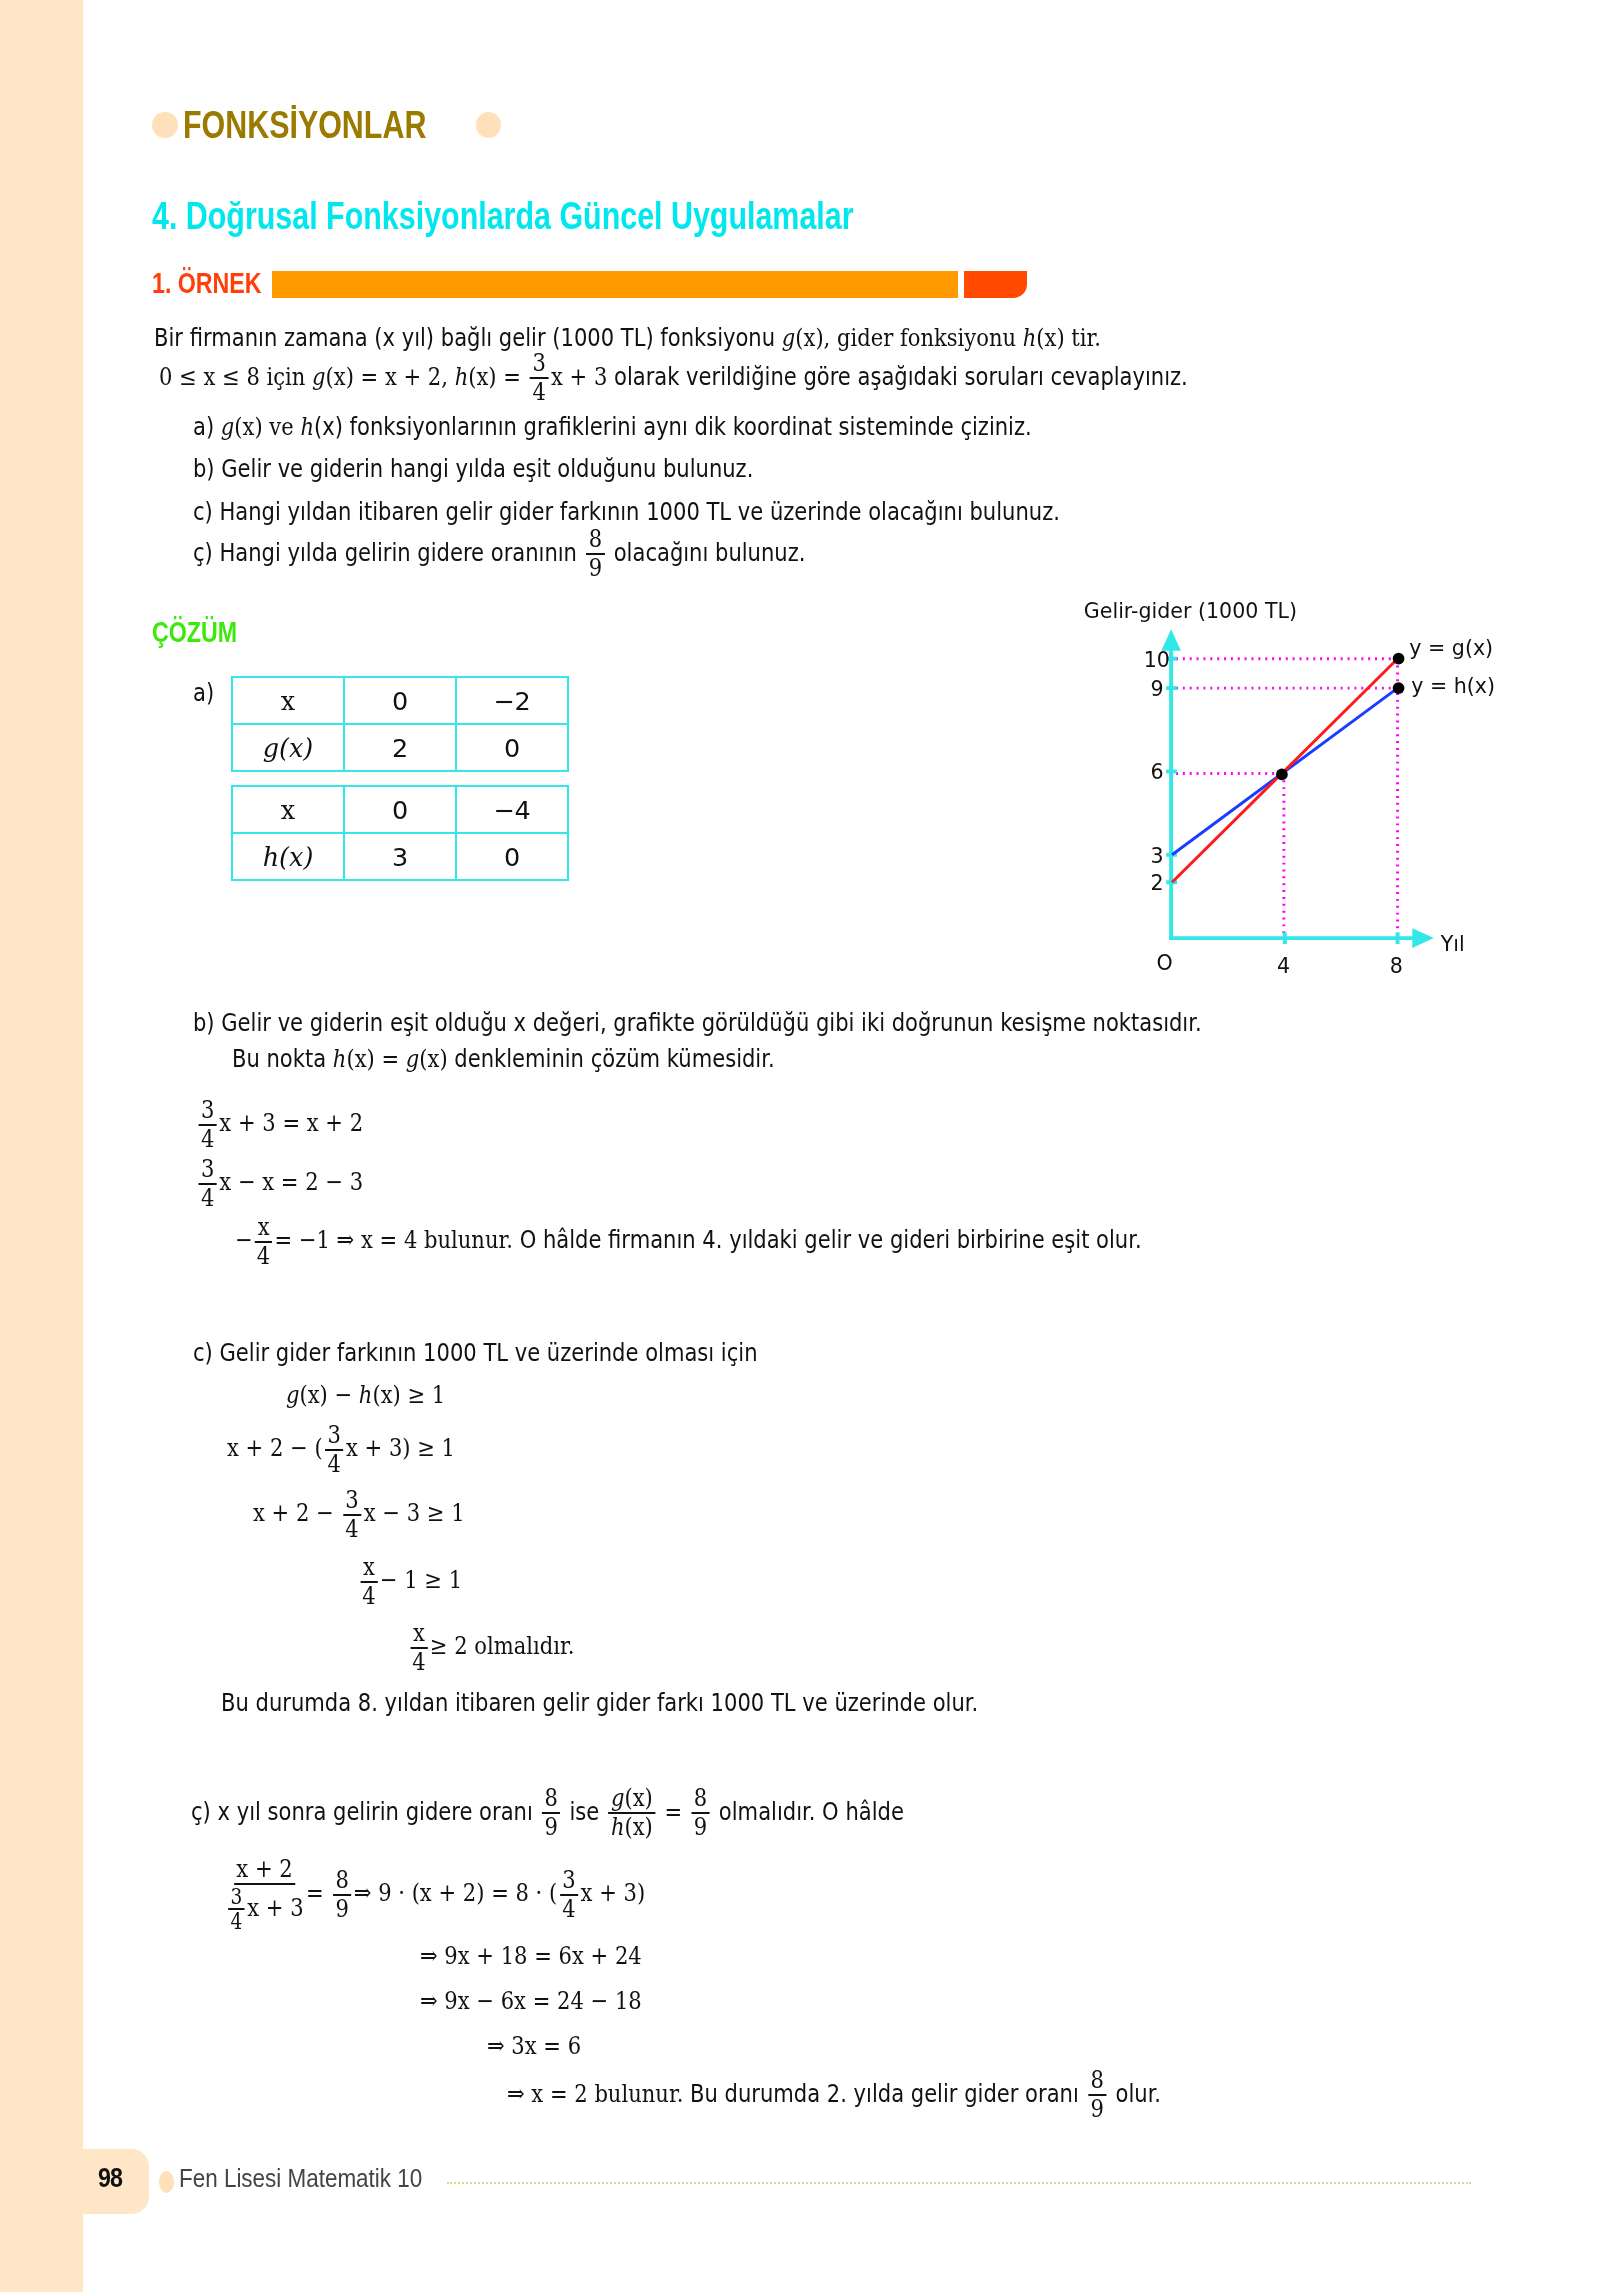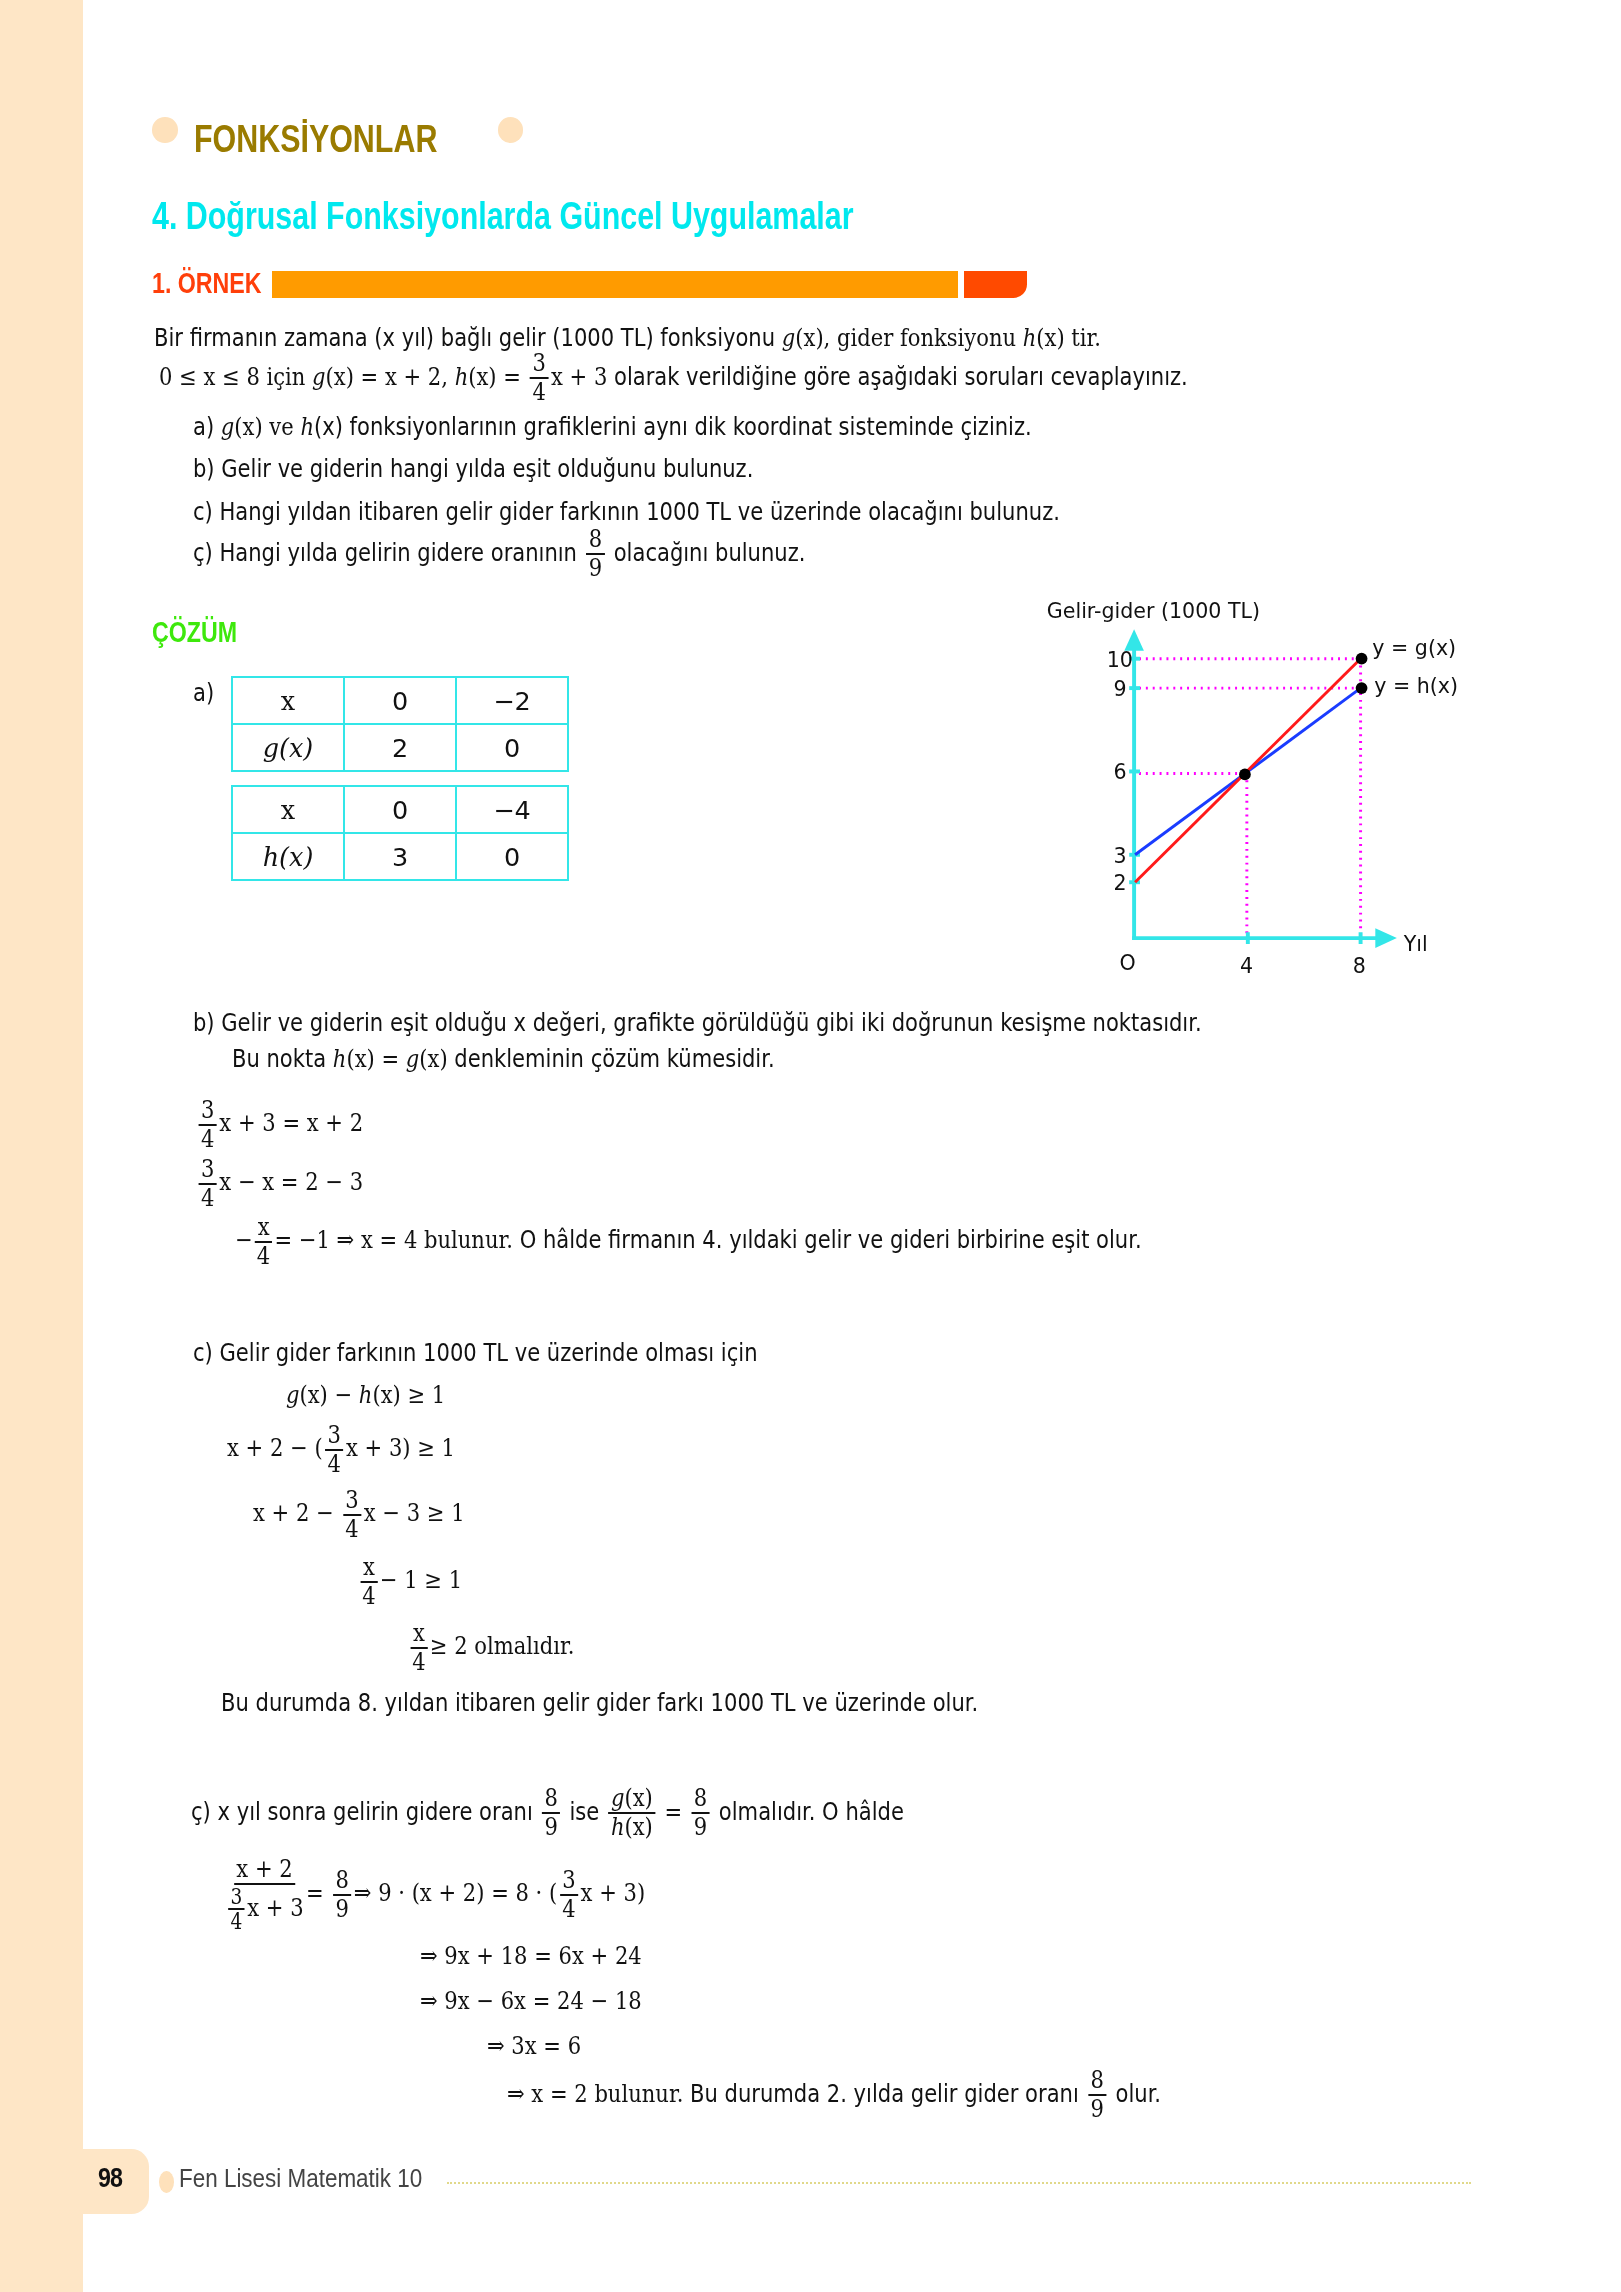--- a/index.html
+++ b/index.html
@@ -6,41 +6,41 @@
   body { width:1621px; height:2293px; position:relative; background:#ffffff; overflow:hidden;
          font-family:"DejaVu Sans", sans-serif; color:#111; }
   .sidebar { position:absolute; left:0; top:0; width:83px; height:2293px; background:#fee6c6; }
   .pagetab { position:absolute; left:59px; top:2149px; width:90px; height:65px; background:#fee6c6;
              border-radius:0 17.6px 17.6px 0; }
   .pagenum { position:absolute; left:98px; top:2162px; font:bold 27.4px "Liberation Sans", sans-serif; color:#111; letter-spacing:-1px; transform:scaleX(0.85); transform-origin:left; }
   .footer-dot { position:absolute; left:159px; top:2171px; width:14.7px; height:21.6px; border-radius:50%; background:#fee1bb; }
   .footer-text { position:absolute; left:179px; top:2164px; font:25.5px "Liberation Sans", sans-serif; color:#444; transform:scaleX(0.88); transform-origin:left; }
   .footer-dots { position:absolute; left:447px; top:2182px; width:1024px; border-top:2.9px dotted #e1d98a; }
 
-  .chapter { position:absolute; left:152px; top:117px; display:flex; gap:16px; }
+  .chapter { position:absolute; left:152px; top:103px; display:flex; align-items:center; gap:5px; }
   .chapter .dot { width:25.5px; height:25.5px; border-radius:50%; background:#fee1bb; }
   .chapter .t { font:bold 39px "Liberation Sans", sans-serif; color:#9a7b00; transform:scaleX(0.78); transform-origin:left; margin-right:-59px; }
   .section-title { position:absolute; left:152px; top:194px; font:bold 39px "Liberation Sans", sans-serif; color:#00e8ee; transform:scaleX(0.78); transform-origin:left; white-space:nowrap; }
   .ornek { position:absolute; left:152px; top:267px; font:bold 29px "Liberation Sans", sans-serif; color:#ff3f0a; transform:scaleX(0.8); transform-origin:left; }
   .ornek-bar { position:absolute; left:272px; top:271px; width:686px; height:26.5px; background:#ff9b00; }
   .ornek-tab { position:absolute; left:964px; top:271px; width:63px; height:26.5px; background:#ff4a00; border-radius:0 0 13.7px 0; }
 
   .txt { position:absolute; font:24.5px "DejaVu Sans", sans-serif; white-space:nowrap; color:#111; transform:scaleX(0.86); transform-origin:left; }
   .m { font-family:"DejaVu Serif", serif; }
   .it { font-style:italic; font-family:"DejaVu Serif", serif; }
   .frac { display:inline-flex; flex-direction:column; align-items:center; vertical-align:middle; line-height:1; margin:0 2.9px; }
   .frac .n { border-bottom:2px solid #111; padding:0 2.9px 1px; }
   .frac .d { padding-top:1px; }
 
   .cozum { position:absolute; left:152px; top:616px; font:bold 29px "Liberation Sans", sans-serif; color:#3ee80c; transform:scaleX(0.8); transform-origin:left; }
 
   table.vt { position:absolute; border-collapse:collapse; font:25.5px "DejaVu Sans", sans-serif; }
   table.vt td { border:2.9px solid #33e6e8; width:110px; height:45px; text-align:center; padding:0; }
 
-  .chart { position:absolute; left:1039px; top:588px; width:451px; height:412px;text-decoration:underline; }
+  .chart { position:absolute; left:1076px; top:588px; width:451px; height:412px;text-decoration:underline; }
   .chart svg text { font-family:"DejaVu Sans", sans-serif; }
 </style>
 </head>
 <body>
 
 <div class="sidebar"></div>
 <div class="pagetab"></div>
 <div class="pagenum">98</div>
 <div class="footer-dot"></div>
 <div class="footer-text">Fen Lisesi Matematik 10</div>

